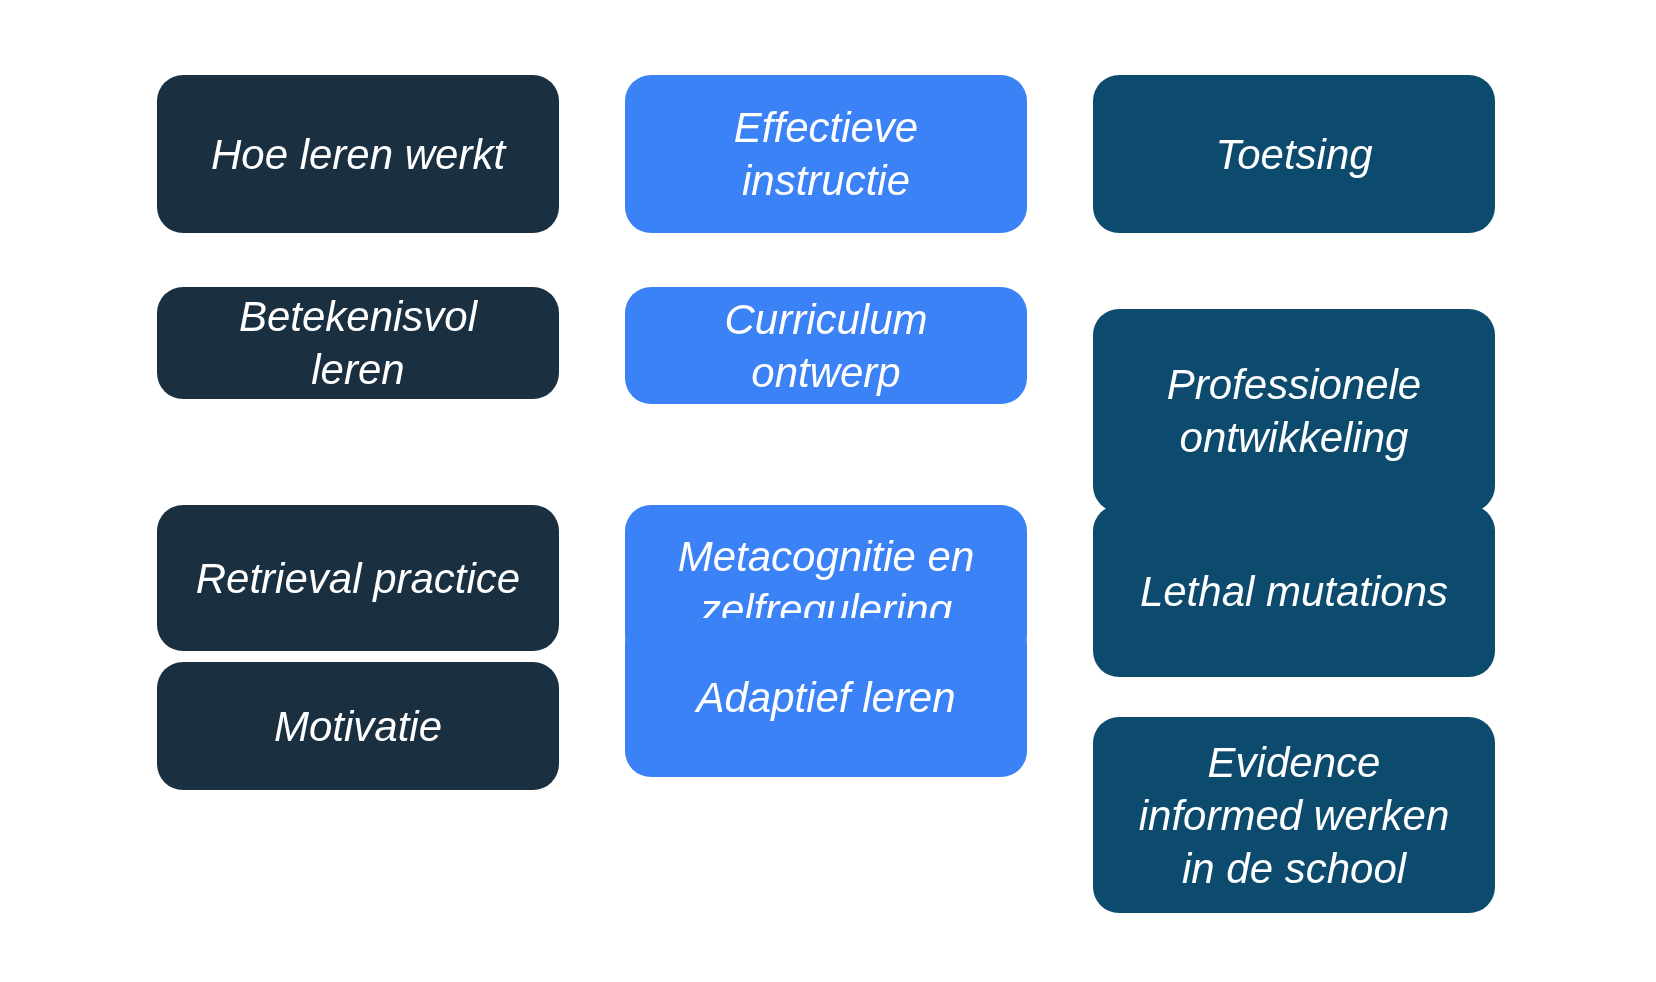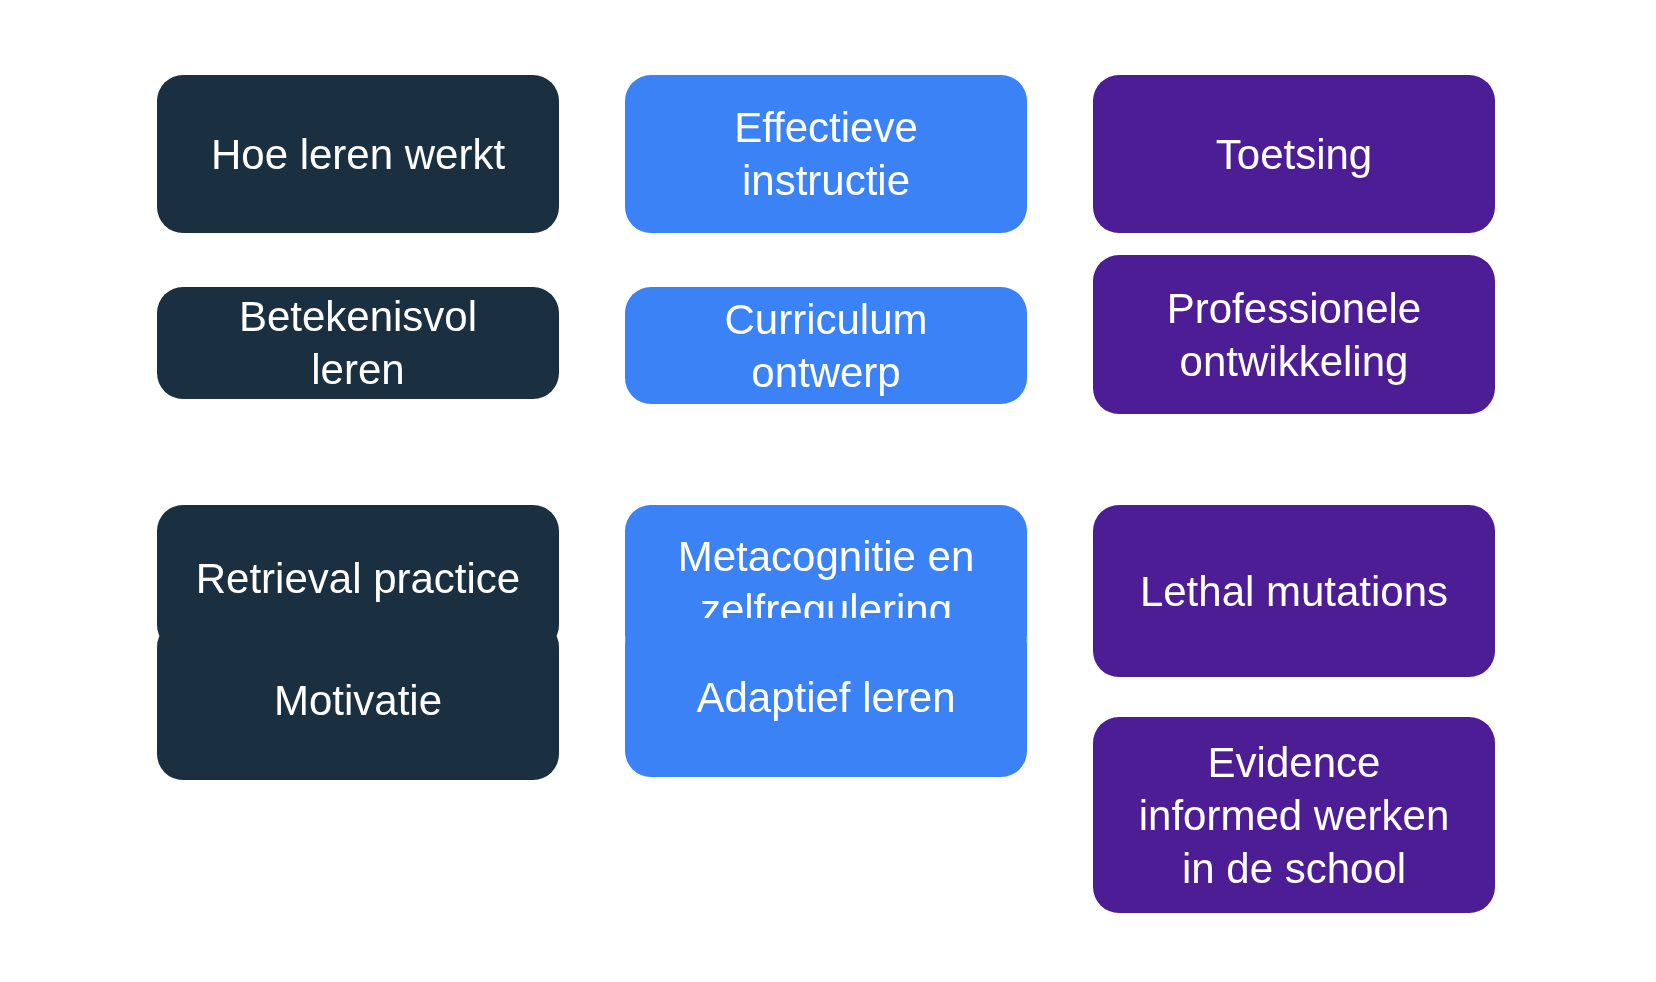--- a/index.html
+++ b/index.html
@@ -11,60 +11,61 @@
       overflow: hidden;
     }
     .grid {
       position: absolute;
       left: 157px;
       top: 75px;
       display: grid;
       grid-template-columns: 402px 402px 402px;
       column-gap: 66px;
       grid-template-rows: 158px 159px 160px 159px;
+      font-style: italic;
     }
     .tile {
       position: relative;
       border-radius: 26px;
       display: flex;
       align-items: center;
       justify-content: center;
       text-align: center;
       color: #ffffff;
       font-family: "Liberation Sans", sans-serif;
       font-size: 42px;
       line-height: 53px;
       padding: 0 14px;
       box-sizing: border-box;
       cursor: pointer;
       white-space: pre-line;
     }
     .c0 { background: #1a2f40; }
     .c1 { background: #3b82f6; }
-    .c2 { background: #4c1d95; }
+    .c2 { background: #0c4a6e; }
   </style>
 </head>
 <body>
 
 <div class="grid" id="grid">
   <div class="tile c0" style="grid-row:1;grid-column:1"><span>Hoe leren werkt</span></div>
   <div class="tile c1" style="grid-row:1;grid-column:2"><span>Effectieve
 instructie</span></div>
   <div class="tile c2" style="grid-row:1;grid-column:3"><span>Toetsing</span></div>
 
   <div class="tile c0" style="grid-row:2;grid-column:1;margin-top:54px;height:112px"><span>Betekenisvol
 leren</span></div>
   <div class="tile c1" style="grid-row:2;grid-column:2;margin-top:54px;height:117px"><span>Curriculum
 ontwerp</span></div>
-  <div class="tile c2" style="grid-row:2;grid-column:3;margin-top:22px;height:159px"><span>Professionele
+  <div class="tile c2" style="grid-row:2;grid-column:3;margin-top:76px;height:203px"><span>Professionele
 ontwikkeling</span></div>
 
   <div class="tile c0" style="grid-row:3;grid-column:1;margin-top:113px;height:146px"><span>Retrieval practice</span></div>
   <div class="tile c1" style="grid-row:3;grid-column:2;margin-top:113px;height:156px"><span>Metacognitie en
 zelfregulering</span></div>
   <div class="tile c2" style="grid-row:3;grid-column:3;margin-top:113px;height:172px"><span>Lethal mutations</span></div>
 
-  <div class="tile c0" style="grid-row:4;grid-column:1;margin-top:69px;height:159px"><span>Motivatie</span></div>
+  <div class="tile c0" style="grid-row:4;grid-column:1;margin-top:110px;height:128px"><span>Motivatie</span></div>
   <div class="tile c1" style="grid-row:4;grid-column:2;margin-top:66px;height:159px"><span>Adaptief leren</span></div>
   <div class="tile c2" style="grid-row:4;grid-column:3;margin-top:165px;height:196px"><span>Evidence
 informed werken
 in de school</span></div>
 </div>
 
 </body></html>

